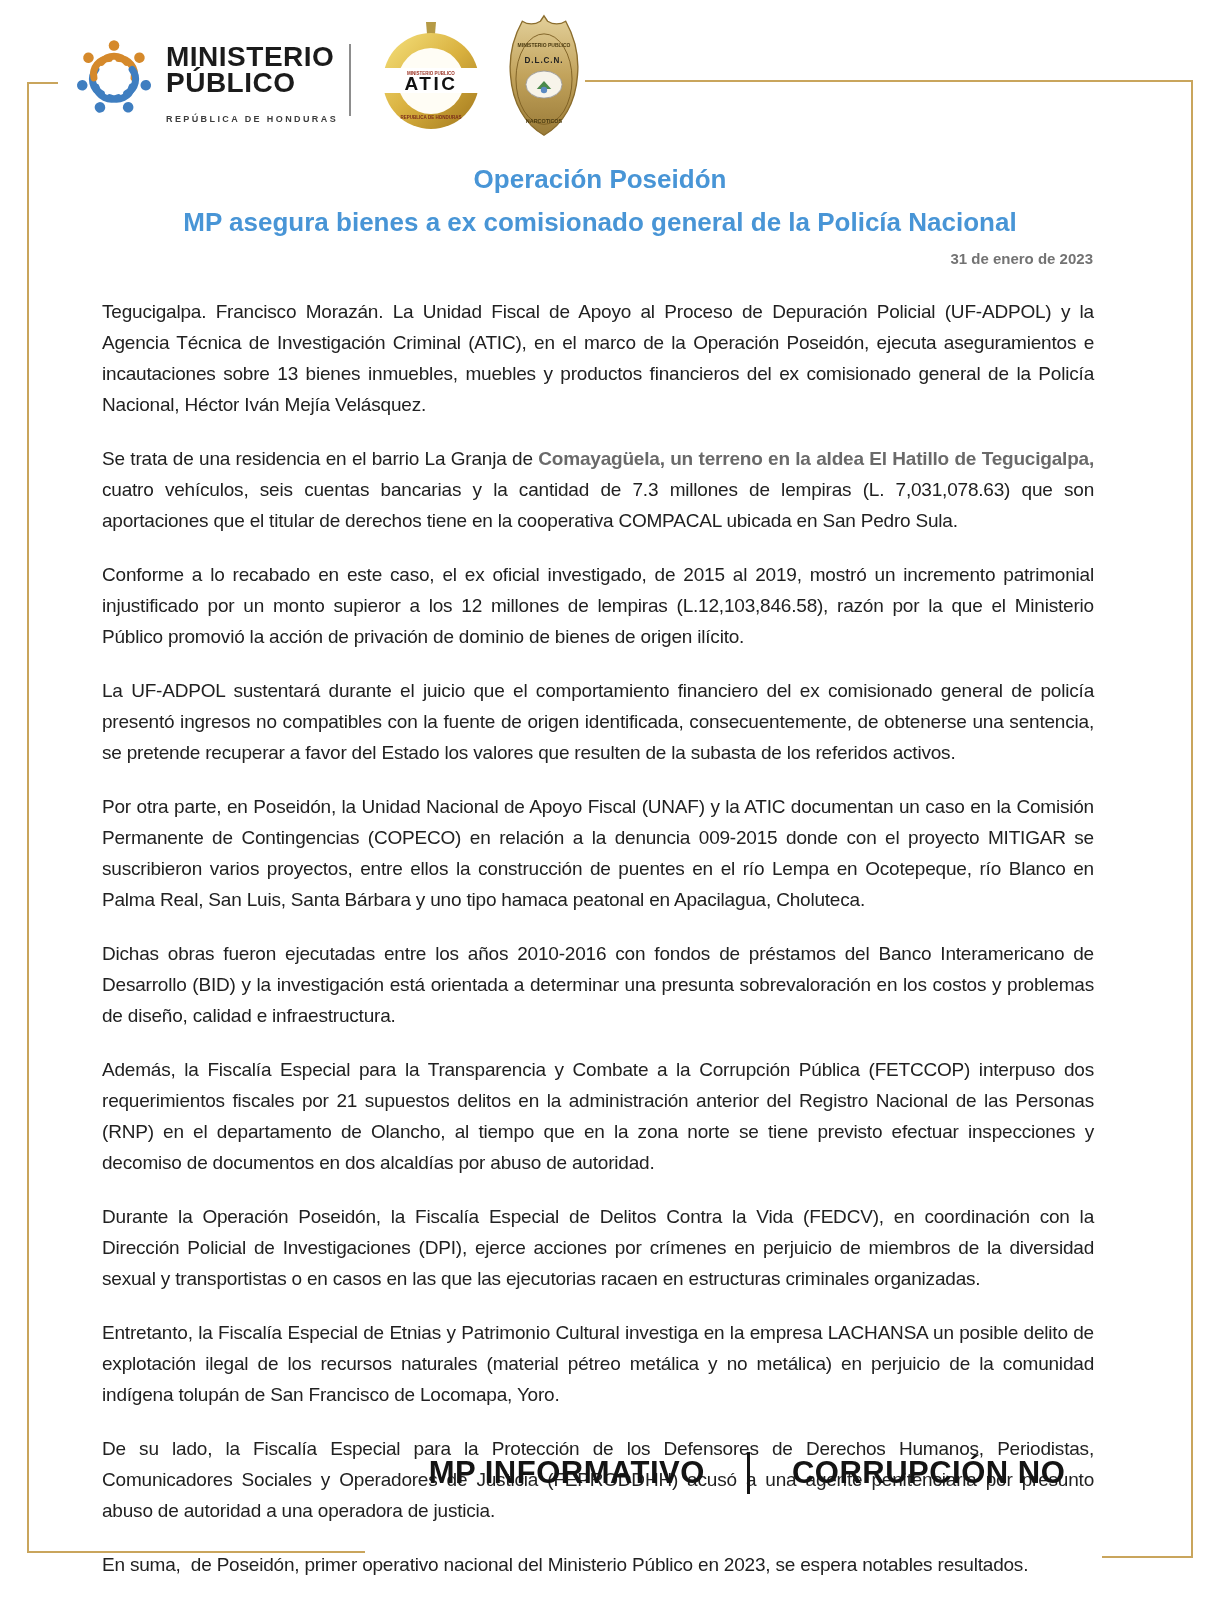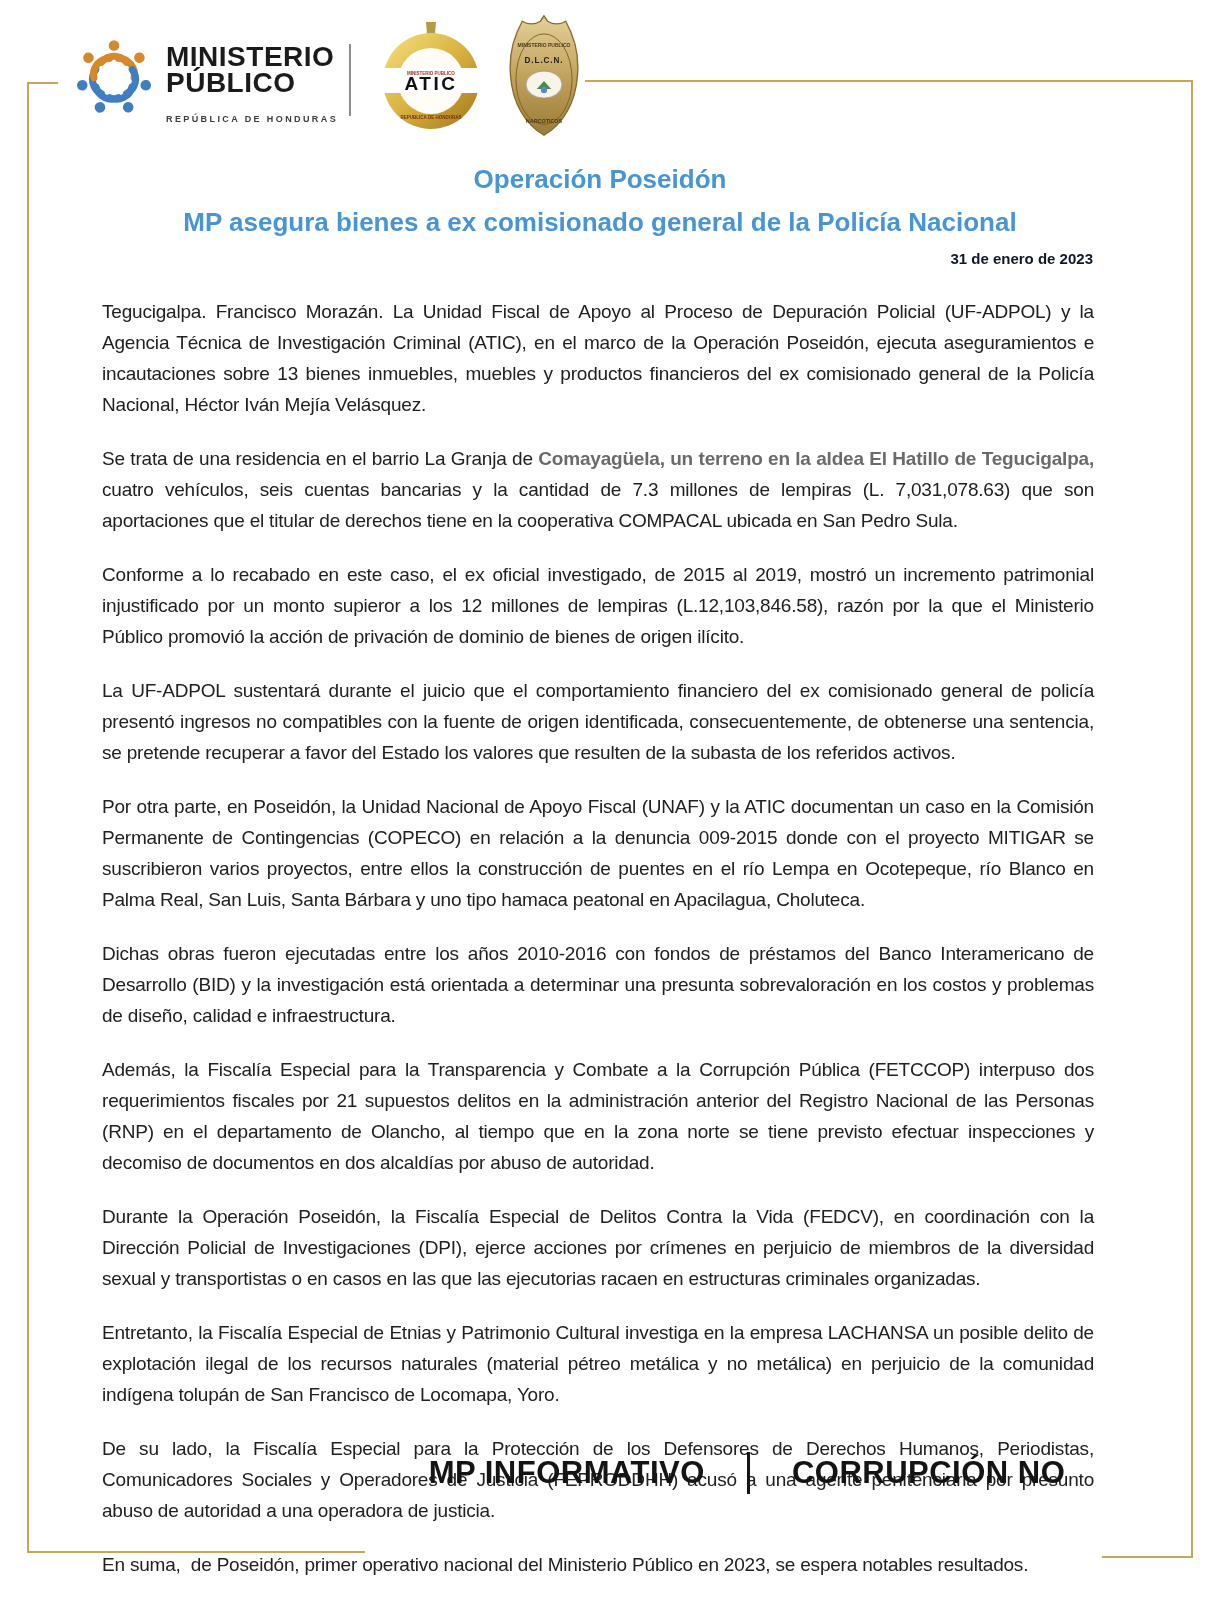--- a/index.html
+++ b/index.html
@@ -21,21 +21,21 @@
   .ministry-name { font-size:28px; font-weight:bold; line-height:26px; letter-spacing:0.5px; }
   .ministry-tagline { font-size:9px; font-weight:bold; color:#3c3c3c; letter-spacing:2.4px; margin-top:18px; }
   .header-divider { position:absolute; left:349px; top:44px; width:2px; height:72px; background:#8d8d8d; }
   .atic-logo  { position:absolute; left:381px; top:20px; }
   .badge-logo { position:absolute; left:506px; top:12px; }
 
   .title-block { position:absolute; top:164px; left:0; width:1200px; text-align:center;
                  color:var(--title-blue, #4895D6); font-weight:bold; font-size:26px; }
   .title-line2 { margin-top:12px; }
 
-  .doc-date { position:absolute; top:250px; right:129px; font-size:15px; font-weight:bold; color:#0f172a; }
+  .doc-date { position:absolute; top:250px; right:129px; font-size:15px; font-weight:bold; color:#737373; }
 
   .doc-body { position:absolute; top:296px; left:102px; width:992px;
               font-size:19px; line-height:31px; letter-spacing:-0.2px;
               color:var(--body-text, #212121); }
   .doc-body p { margin:0 0 23px 0; text-align:justify; }
   .muted { color:var(--muted-text, #6a6a6a);font-weight:bold; }
 
   .doc-footer { position:absolute; top:1452px; left:0; width:1222px; box-sizing:border-box;
                 padding-left:272px; display:flex; align-items:center; justify-content:center;
                 gap:42px; font-weight:bold; font-size:31px; letter-spacing:0.5px; color:#141414; }

